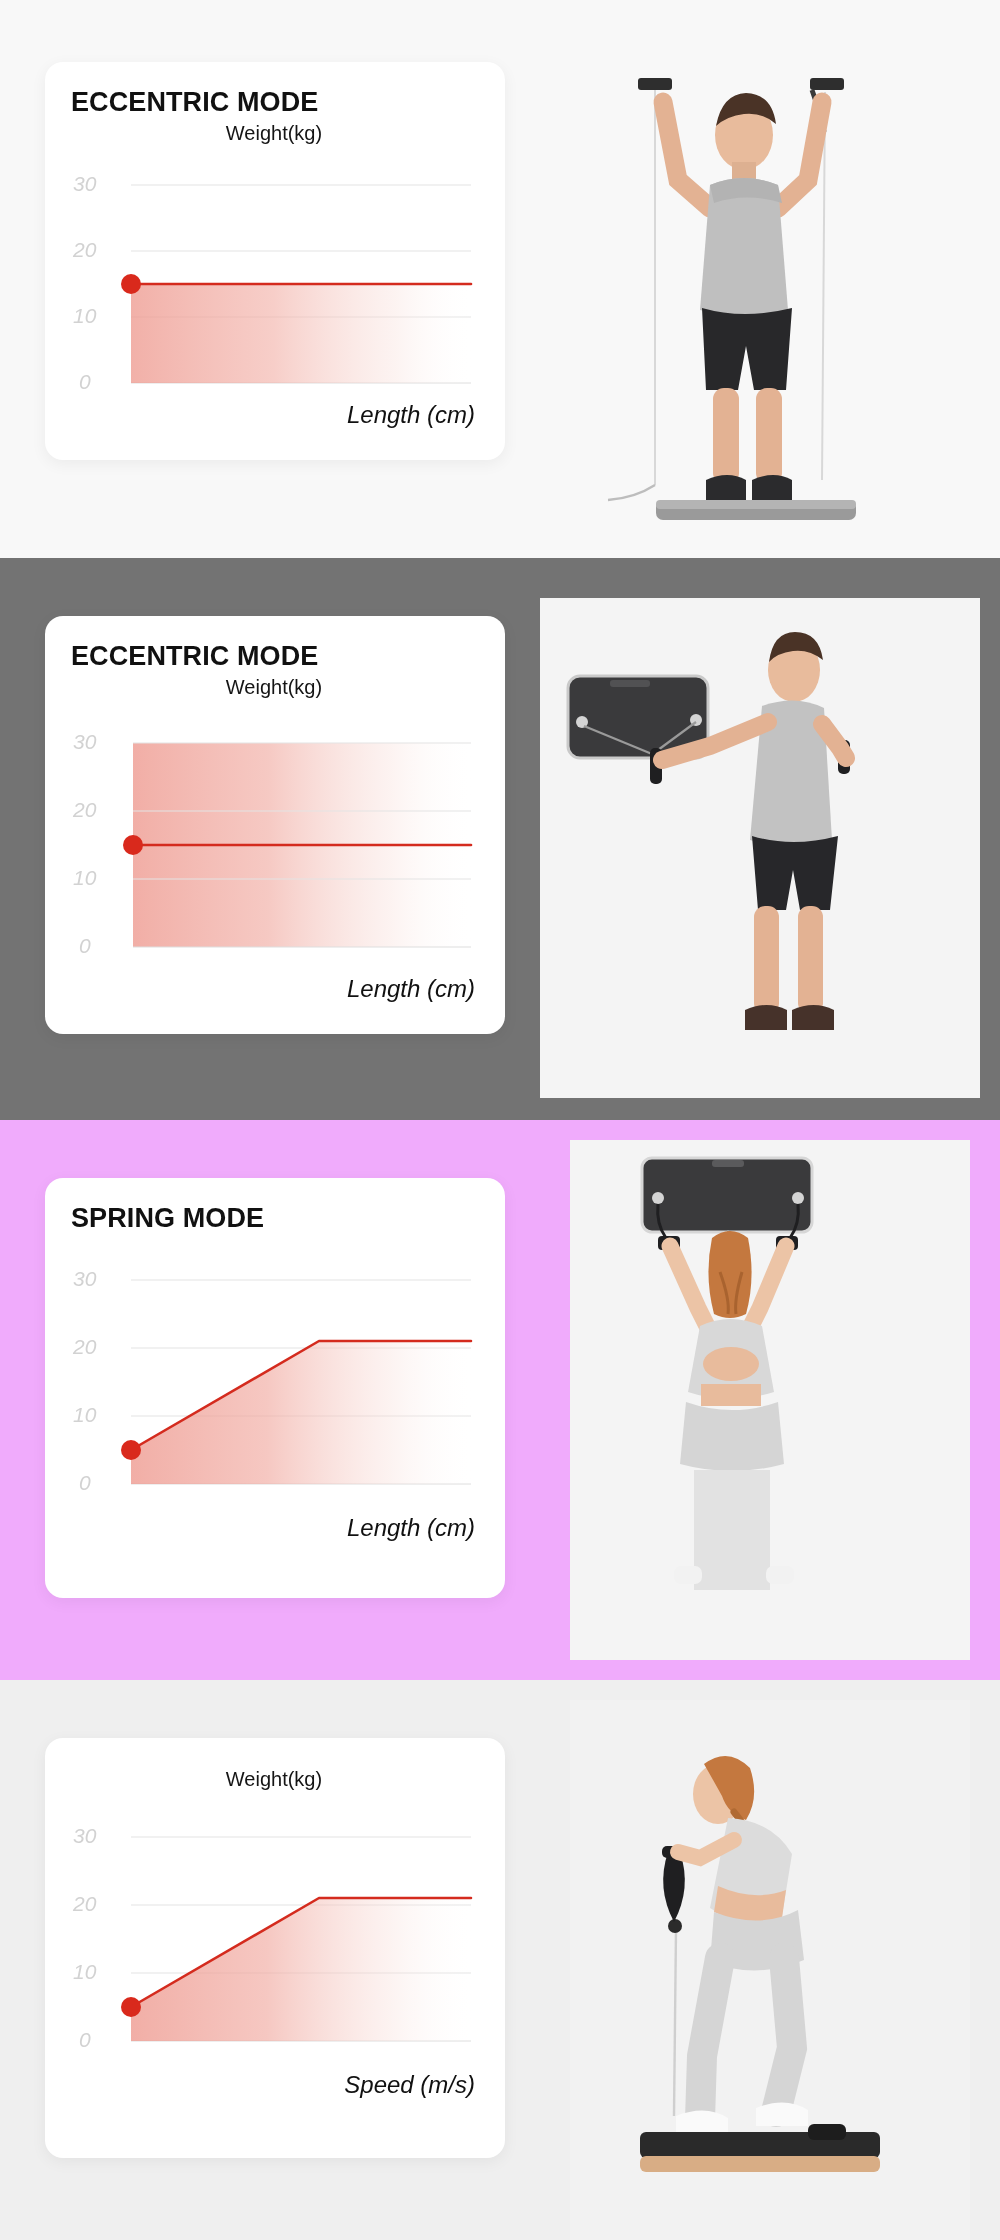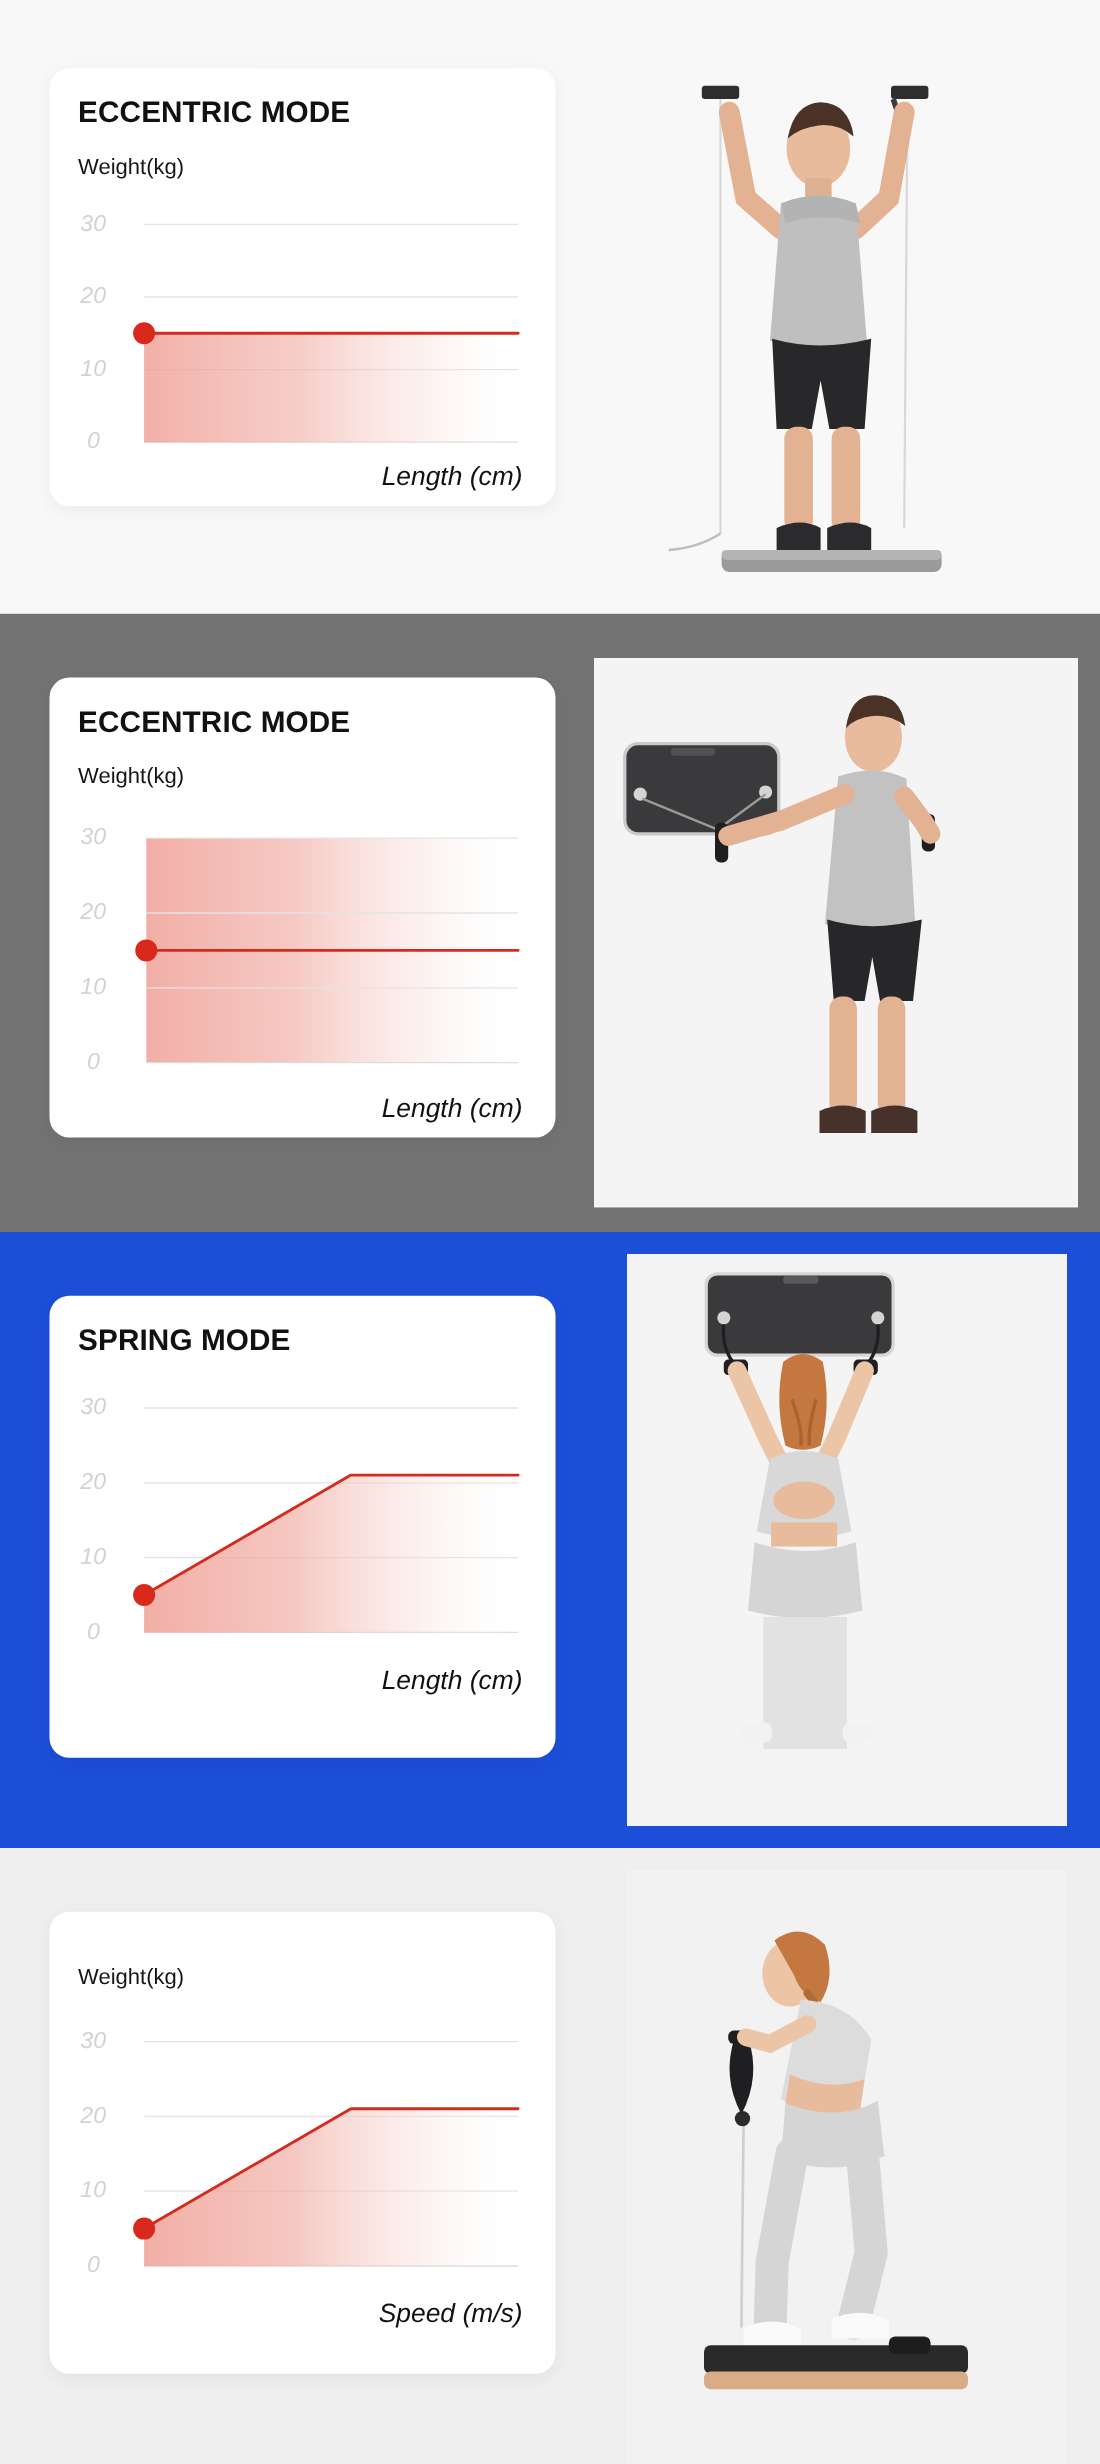--- a/index.html
+++ b/index.html
@@ -17,21 +17,21 @@
 
   .mode-section {
     position: relative;
     width: 1000px;
     display: flex;
     align-items: flex-start;
     overflow: hidden;
   }
   .mode-section.sec-0 { height: 558px; background: #f8f8f8; }
   .mode-section.sec-1 { height: 562px; background: #737373; }
-  .mode-section.sec-2 { height: 560px; background: #1d4ed8; }
+  .mode-section.sec-2 { height: 560px; background: #f0abfc; }
   .mode-section.sec-3 { height: 560px; background: #efefef; }
 
   
   .card {
     position: absolute;
     left: 45px;
     width: 460px;
     background: #ffffff;
     border-radius: 18px;
     box-shadow: 0 4px 16px rgba(0,0,0,0.055);
@@ -46,22 +46,23 @@
     font-size: 27px;
     font-weight: bold;
     letter-spacing: 0.1px;
     color: #111111;
     line-height: 1.1;
   }
   .card-subtitle {
     font-size: 20px;
     font-weight: normal;
     color: #151515;
-    margin-top: 22px;
+    margin-top: 3px;
     line-height: 1.2;
+    text-align: center;
   }
 
   
   .chart-wrap {
     position: relative;
     margin-top: 14px;
     width: 404px;
     font-style: italic;
   }
   .sec-0 .chart-wrap { height: 250px; }

